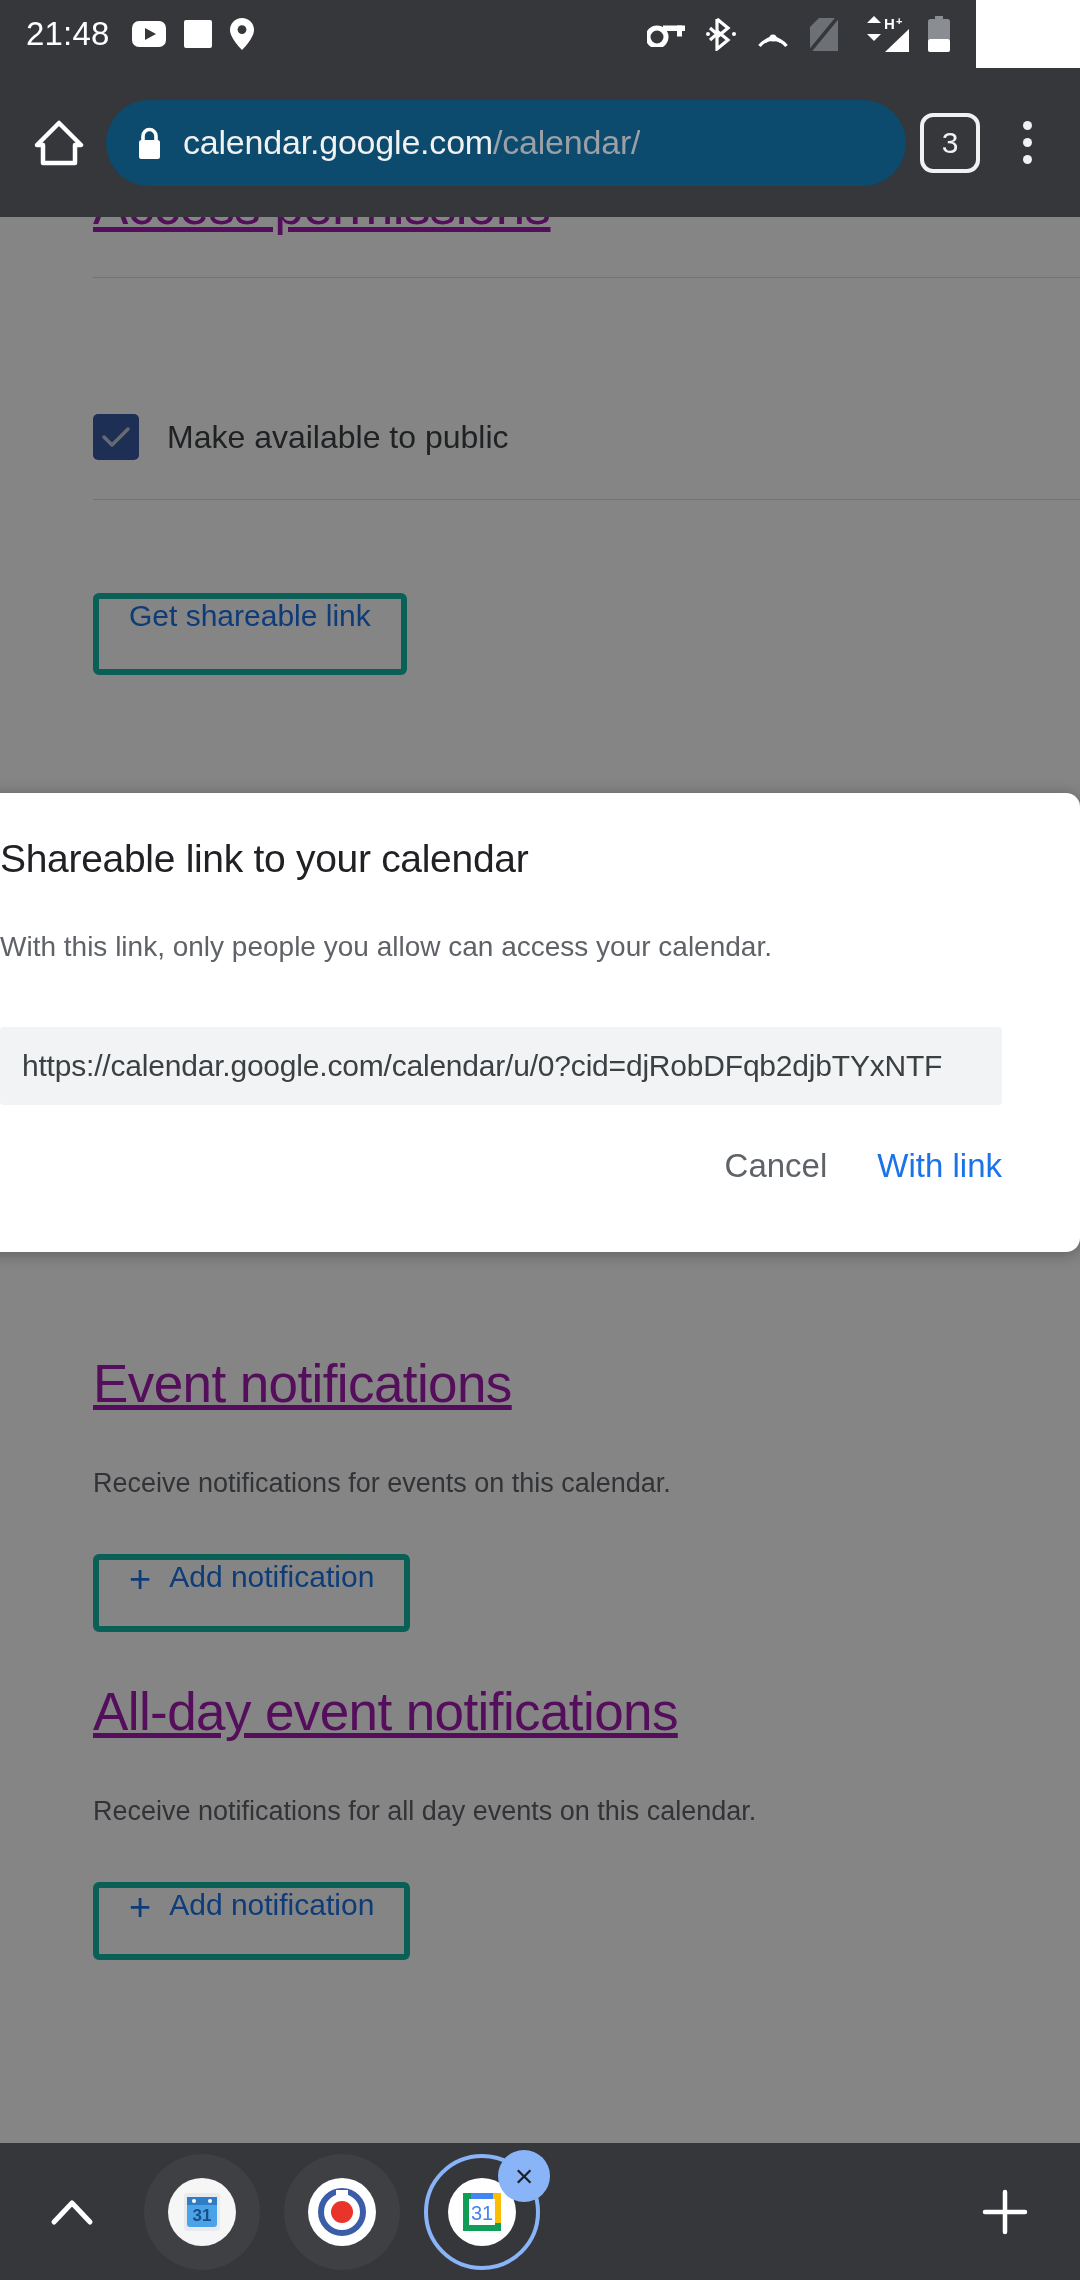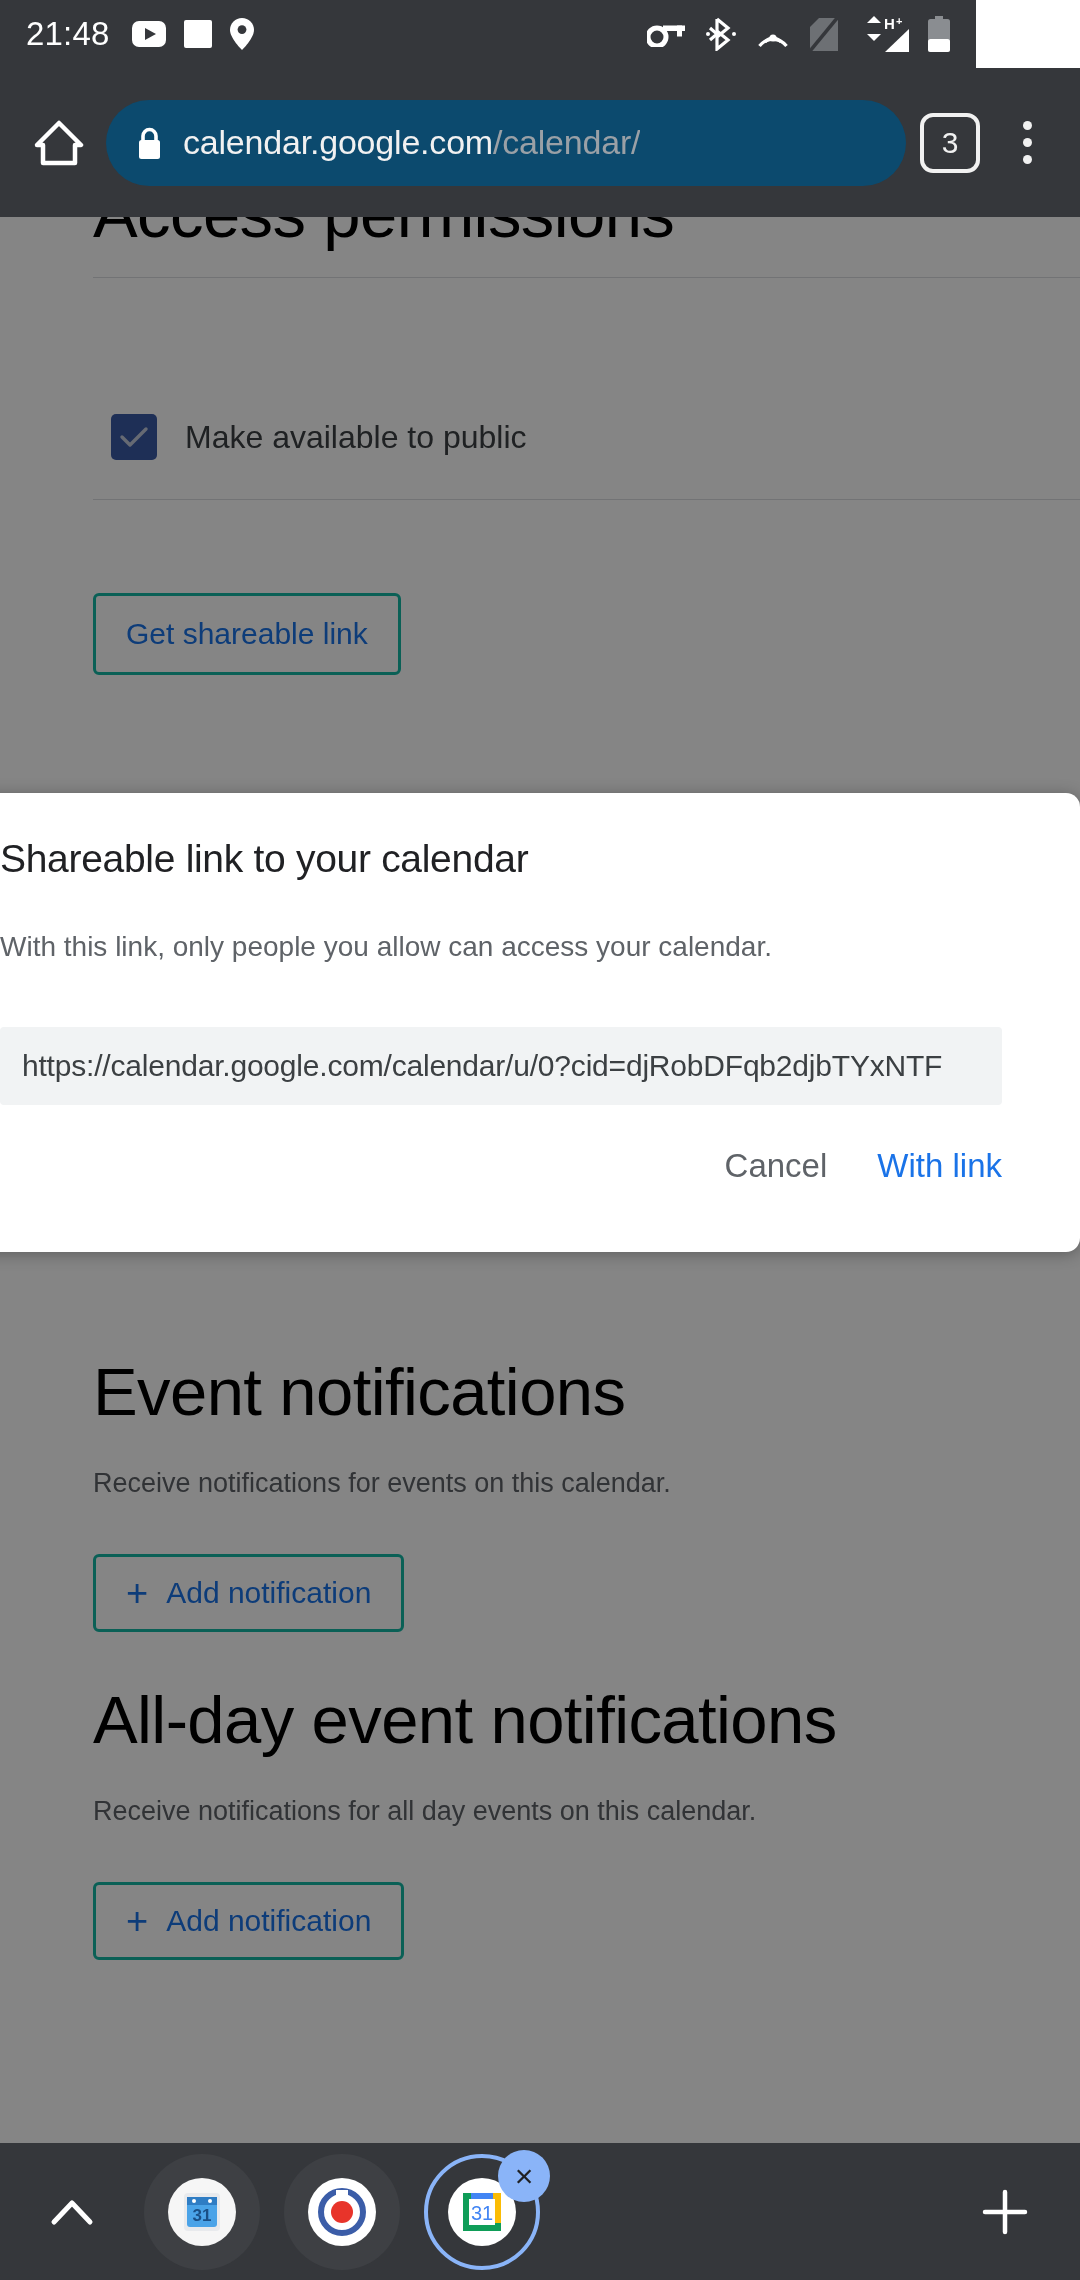--- a/index.html
+++ b/index.html
@@ -41,26 +41,26 @@
 
   
   #page-content{
     position:absolute; left:0; top:217px; width:1080px; height:1926px;
     background:#fff; overflow:hidden;
   }
   #page-scrim{
     position:absolute; left:0; top:217px; width:1080px; height:1926px;
     background:rgba(0,0,0,.48); pointer-events:none;
   }
-  .section-title{ font-size:67px; color:#000000; font-weight:400; letter-spacing:-.6px; }
+  .section-title{ font-size:53px; color:#a21caf; font-weight:400; letter-spacing:-.6px;text-decoration:underline; }
   .section-sub{ font-size:27px; color:#5f6368; }
   .hr{ height:1px; background:#dadce0; }
   .outline-btn{
-    display:inline-flex; align-items:center; gap:18px;
-    border:3px solid #14b8a6; border-radius:6px;
+    display:inline-flex; gap:18px;
+    border:6px solid #14b8a6; border-radius:6px;
     padding:0 30px; height:76px; color:#1a73e8; font-size:30px; background:transparent;
   }
   .plus-glyph{ font-size:38px; line-height:1; color:#1a73e8; font-weight:400; }
   .cb-row{ display:flex; align-items:center; gap:28px; }
   #public-checkbox{
     width:46px; height:46px; border-radius:5px; background:#3b5aa6;
     display:flex; align-items:center; justify-content:center; flex:0 0 auto;
   }
   .link-text{ color:#2b57b5; }
 
@@ -182,21 +182,21 @@
     <i></i>
   </div>
 </div>
 
 <div id="page-content">
 
   <div style="position:absolute; left:93px; top:-42px;" class="section-title">Access permissions</div>
 
   <div class="hr" style="position:absolute; left:93px; top:60px; width:987px;"></div>
 
-  <div class="cb-row" style="position:absolute; left:93px; top:197px;margin-left:18px;">
+  <div class="cb-row" style="position:absolute; left:93px; top:197px;">
     <div id="public-checkbox">
       <svg width="30" height="24" viewBox="0 0 30 24">
         <path d="M3 12 L11 20 L27 4" fill="none" stroke="#c3ccdd" stroke-width="3.4" stroke-linecap="round" stroke-linejoin="round"></path>
       </svg>
     </div>
     <span style="font-size:32px; color:#3c4043;">Make available to public</span>
   </div>
 
   <div class="hr" style="position:absolute; left:93px; top:282px; width:987px;"></div>
 

